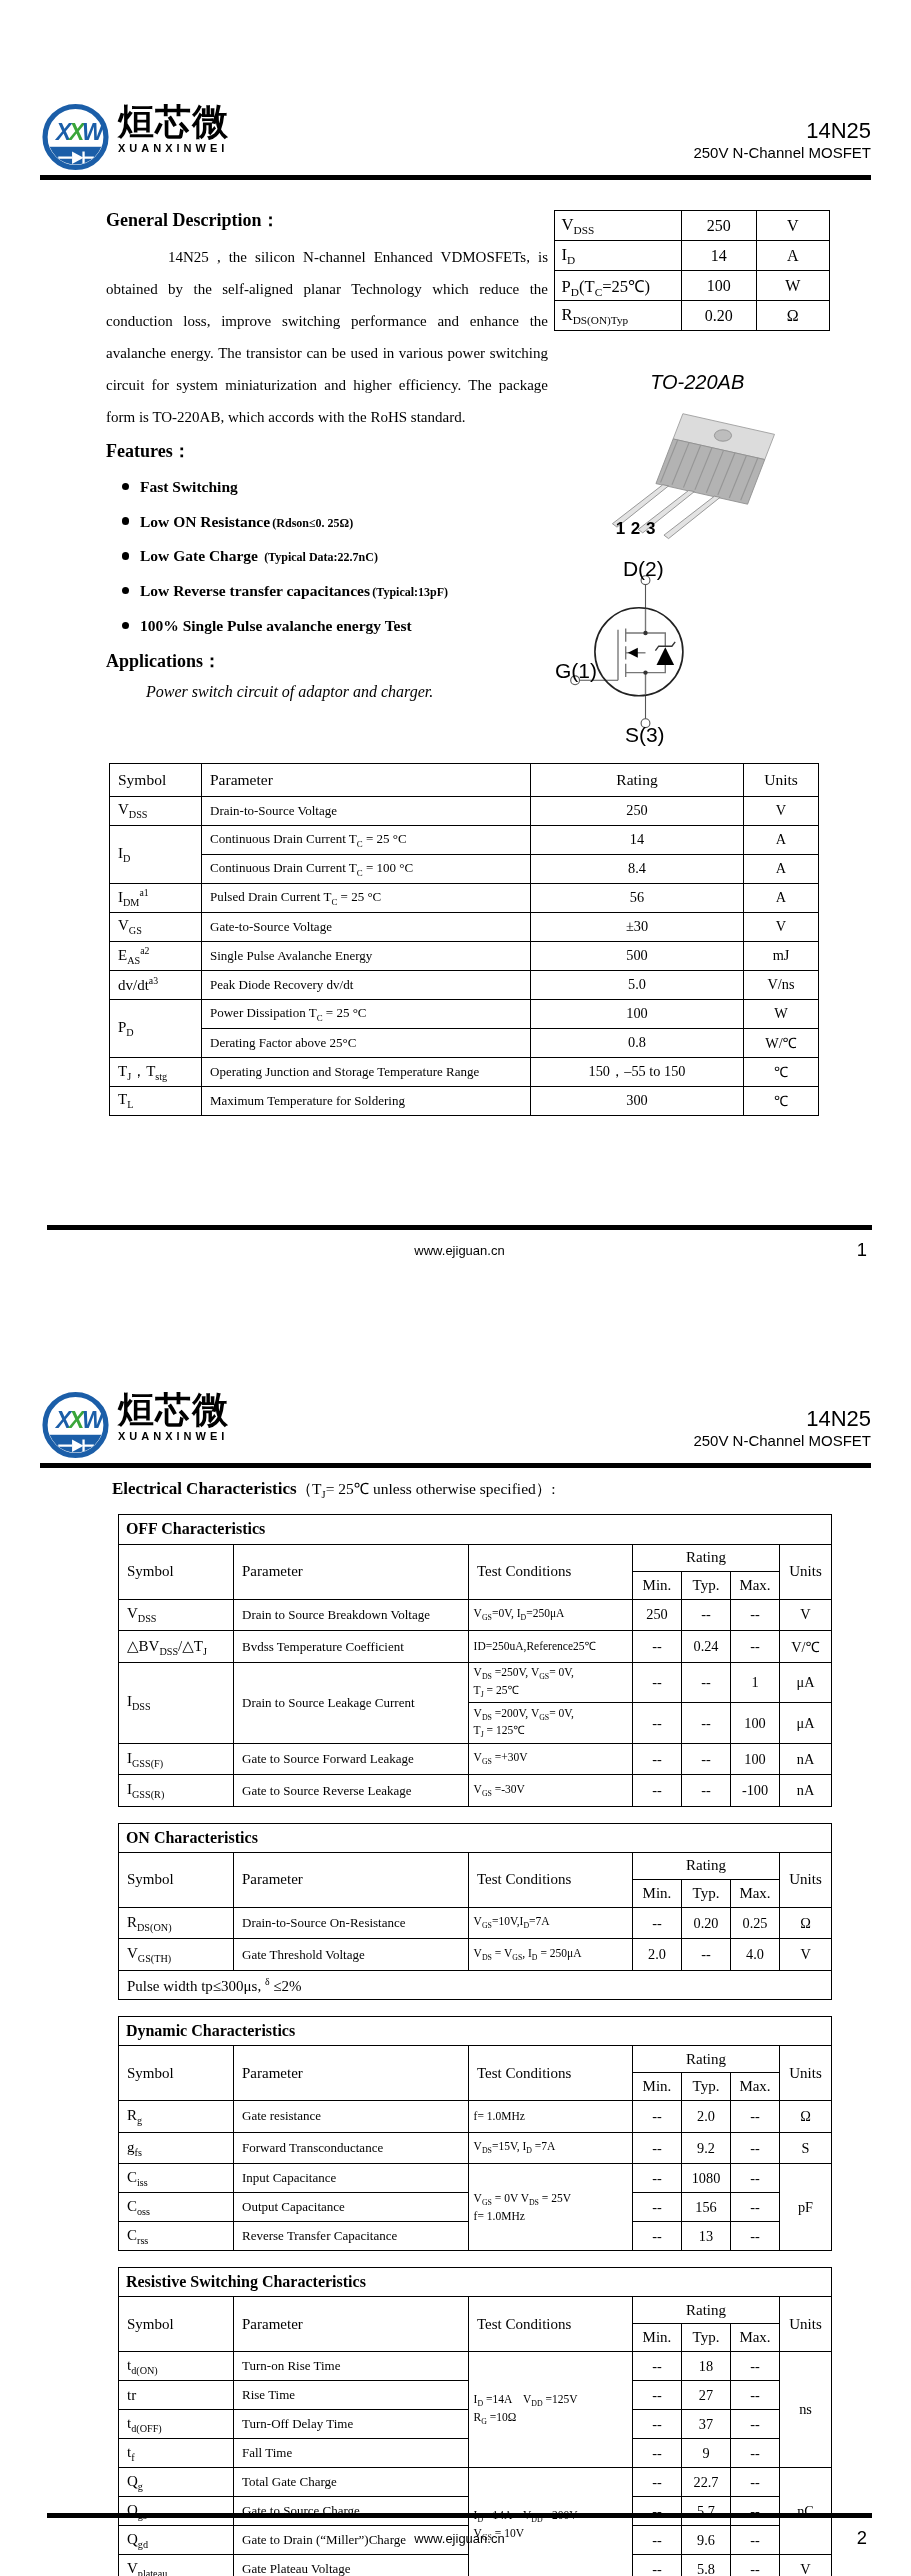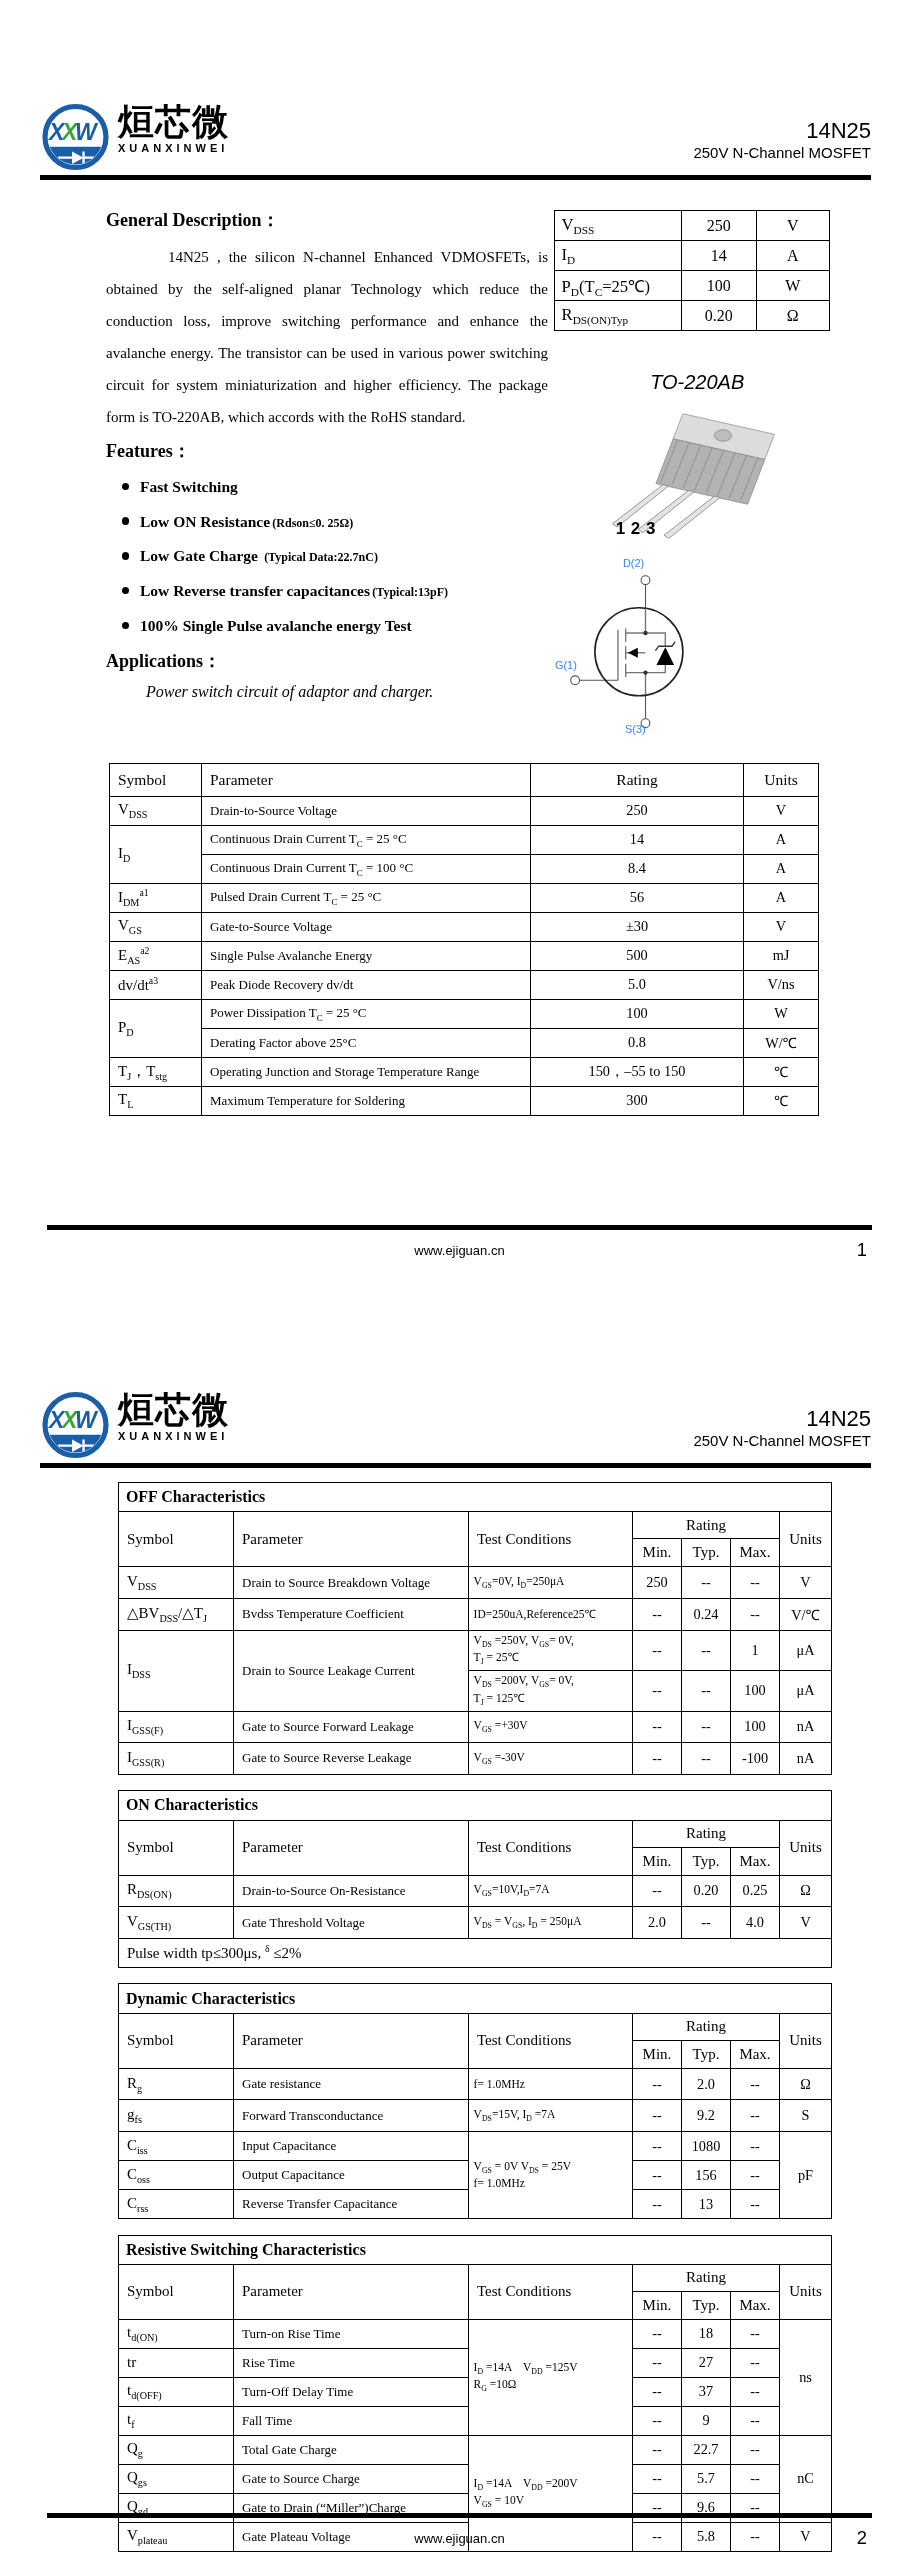--- a/index.html
+++ b/index.html
@@ -3,21 +3,21 @@
 <meta charset="utf-8">
 <style>
   html,body{margin:0;padding:0;background:#ffffff;}
   body{width:911px;font-family:"Liberation Serif",serif;color:#000;}
   .page{position:relative;width:911px;height:1288px;overflow:hidden;background:#fff;}
 
   
   .hdr{display:flex;justify-content:space-between;align-items:flex-start;padding:103px 40px 0 41px;}
   .hdr-left{display:flex;align-items:flex-start;}
   .logo{position:relative;width:69px;height:68px;}
-  .logo-xxw{position:absolute;top:16px;left:8px;font-family:"Liberation Sans",sans-serif;font-weight:bold;font-style:italic;font-size:23px;letter-spacing:-2.3px;}
+  .logo-xxw{position:absolute;top:16px;left:15px;font-family:"Liberation Sans",sans-serif;font-weight:bold;font-style:italic;font-size:23px;letter-spacing:-2.3px;}
   .logo-xxw .lx1{color:#1b5ea8;} .logo-xxw .lx2{color:#3aa53a;} .logo-xxw .lx3{color:#1b5ea8;}
   .brand{margin-left:8px;}
   .brand-cn{font-size:36px;font-weight:bold;line-height:38px;letter-spacing:1.1px;font-family:"Liberation Sans",sans-serif;}
   .brand-en{font-size:11px;font-weight:bold;letter-spacing:4px;margin-top:1.1px;font-family:"Liberation Sans",sans-serif;}
   .hdr-right{text-align:right;font-family:Liberation Sans, sans-serif;margin-top:15px;}
   .part-no{font-size:22px;line-height:25px;}
   .part-sub{font-size:15px;line-height:20.7px;}
   .rule{height:5.2px;background:#000;margin:4px 40px 0 40px;}
 
   
@@ -47,21 +47,21 @@
   .sumtab td{height:27px;font-size:16.6px;}
   .sumtab td.sym{padding-left:6.9px;}
   .sumtab td.num,.sumtab td.unit{font-size:16px;}
 
   
   .pkg-title{text-align:center;font-family:"Liberation Sans",sans-serif;font-size:20px;margin-top:40px;font-style:italic;}
   .pkg-fig{position:relative;height:138px;margin-top:8px;}
   .pins{position:absolute;left:62px;bottom:1.1px;font-family:"Liberation Sans",sans-serif;font-weight:bold;font-size:17px;letter-spacing:5.7px;}
   .sch-row{display:flex;margin-top:19.5px;}
   .sch{position:relative;width:143px;height:179px;margin-left:9.2px;flex:none;}
-  .sch .lbl{position:absolute;font-family:"Liberation Sans",sans-serif;font-size:11px;color:#3b82f6;}
+  .sch .lbl{position:absolute;font-family:"Liberation Sans",sans-serif;font-size:21px;color:#000000;}
   .lbl-d{top:-2.3px;left:60px;} .lbl-g{top:99px;left:-8px;} .lbl-s{top:163px;left:62px;}
   .pinnames{margin:55px 0 0 22px;font-family:"Liberation Sans",sans-serif;font-size:18px;line-height:30px;text-align:center;}
 
   
   .abs-wrap{margin:24px 40px 0 109px;}
   .abs-h{font-size:16px;margin:0 0 8px 0;font-weight:normal;}
   .abs-h .hb{font-weight:bold;font-size:17px;}
   .abstab{width:709px;}
   .abstab th{height:30px;font-size:15.5px;}
   .abstab td{height:26px;}
@@ -353,20 +353,21 @@
         <div class="brand-en">XUANXINWEI</div>
       </div>
     </div>
     <div class="hdr-right">
       <div class="part-no">14N25</div>
       <div class="part-sub">250V N-Channel MOSFET</div>
     </div>
   </div>
   <div class="rule"></div>
 
+  <div class="p2-head"><span class="hb">Electrical Characteristics</span><span>（T<sub>J</sub>= 25℃  unless otherwise specified）:</span></div>
 
   <div class="el-wrap">
 
     <table class="t el">
       <colgroup>
           <col style="width:115px">
           <col style="width:235px">
           <col style="width:164px">
           <col style="width:49px">
           <col style="width:49px">

